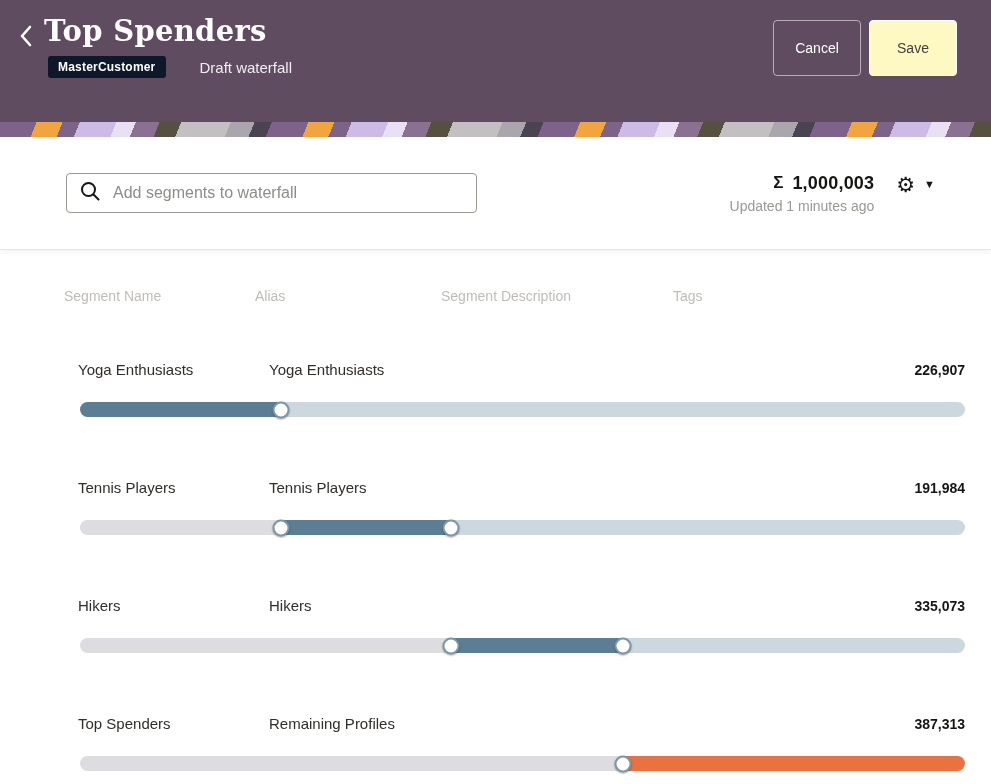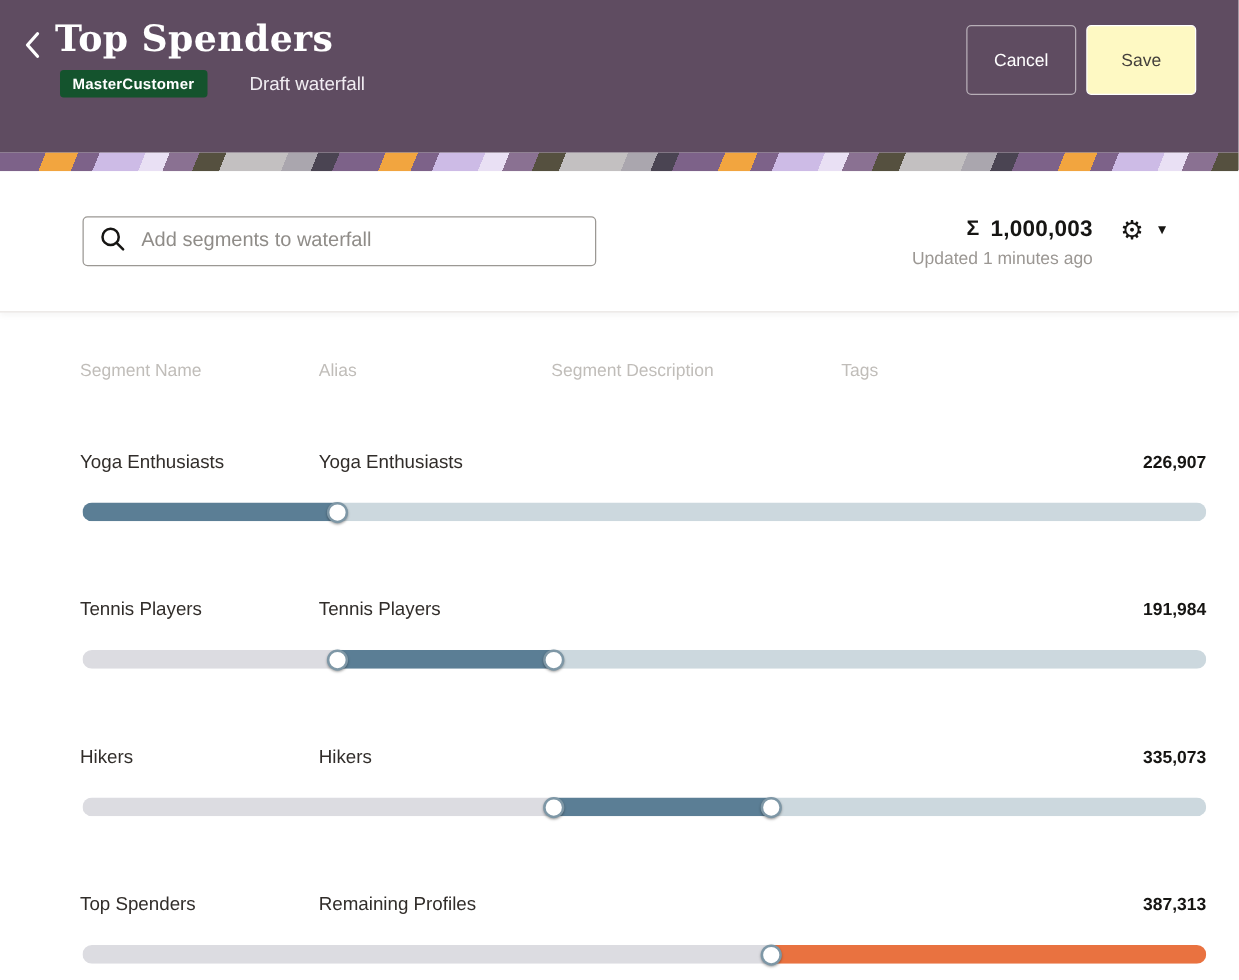--- a/index.html
+++ b/index.html
@@ -10,21 +10,21 @@
   
   .header { position:relative; height:122px; background:#5f4c61; color:#fff;
     padding:14px 34px 0 18px; }
   .header-left { display:flex; align-items:flex-start; }
   .back-btn { background:none; border:none; color:#fff; cursor:pointer;
     padding:10px 6px 0 0; line-height:1; }
   .back-btn svg { display:block; }
   .title { font-family:"DejaVu Serif","Liberation Serif",serif; font-weight:700;
     font-size:29px; letter-spacing:.3px; padding-left:4px; }
   .sub-row { display:flex; align-items:center; gap:10px; margin:8px 0 0 30px; }
-  .badge { background:#14532d; color:#fff; font-size:12px; font-weight:700;
+  .badge { background:#0f172a; color:#fff; font-size:12px; font-weight:700;
     padding:4px 10px; border-radius:3px; letter-spacing:.2px; }
   .subtitle { font-size:15px; color:#f1edf2;padding-left:24px; }
   .header-actions { position:absolute; top:20px; right:34px; display:flex; gap:8px; }
   .btn { min-width:88px; height:56px; border-radius:4px; font-size:14px;
     font-family:"Liberation Sans",sans-serif; cursor:pointer; padding:0 18px; }
   .btn-ghost { background:transparent; border:1px solid rgba(255,255,255,.55); color:#fff; }
   .btn-solid { background:#fef9c3; border:1px solid #fff; color:#44403c; }
 
   
   .pattern-strip { height:15px; width:100%;
@@ -59,21 +59,21 @@
   .updated { font-size:14px; color:#9b9793; margin-top:4px; }
   .gear-wrap { display:flex; align-items:center; gap:9px; padding-top:1px; cursor:pointer; }
   .gear { font-size:21px; color:#161513; line-height:1; }
   .caret { font-size:11px; color:#161513; line-height:1; }
 
   
   .content { padding-top:38px; }
   .col-headers { display:grid;
     grid-template-columns:191px 186px 232px 1fr auto;
     padding:0 26px 0 64px; font-size:14px; color:#c0bdb9; }
-  .row { display:block; margin-top:57px; }
+  .row { display:block; margin-top:57px;margin-left:14px; }
   .row + .row { margin-top:62px; }
   .row-fields { display:grid; grid-template-columns:191px 186px 232px 1fr auto;
     padding:0 26px 0 64px; align-items:baseline; }
   .cell-name, .cell-alias { font-size:15px; color:#312d2a; }
   .cell-desc, .cell-tags { font-size:14px; color:#312d2a; }
   .cell-count { font-size:14px; font-weight:700; color:#161513; justify-self:end; }
 
   .slider { position:relative; height:15px; margin:24px 26px 0 66px; cursor:pointer; }
   .track-clip { position:absolute; inset:0; border-radius:8px; overflow:hidden; }
   .seg { position:absolute; top:0; bottom:0; }

